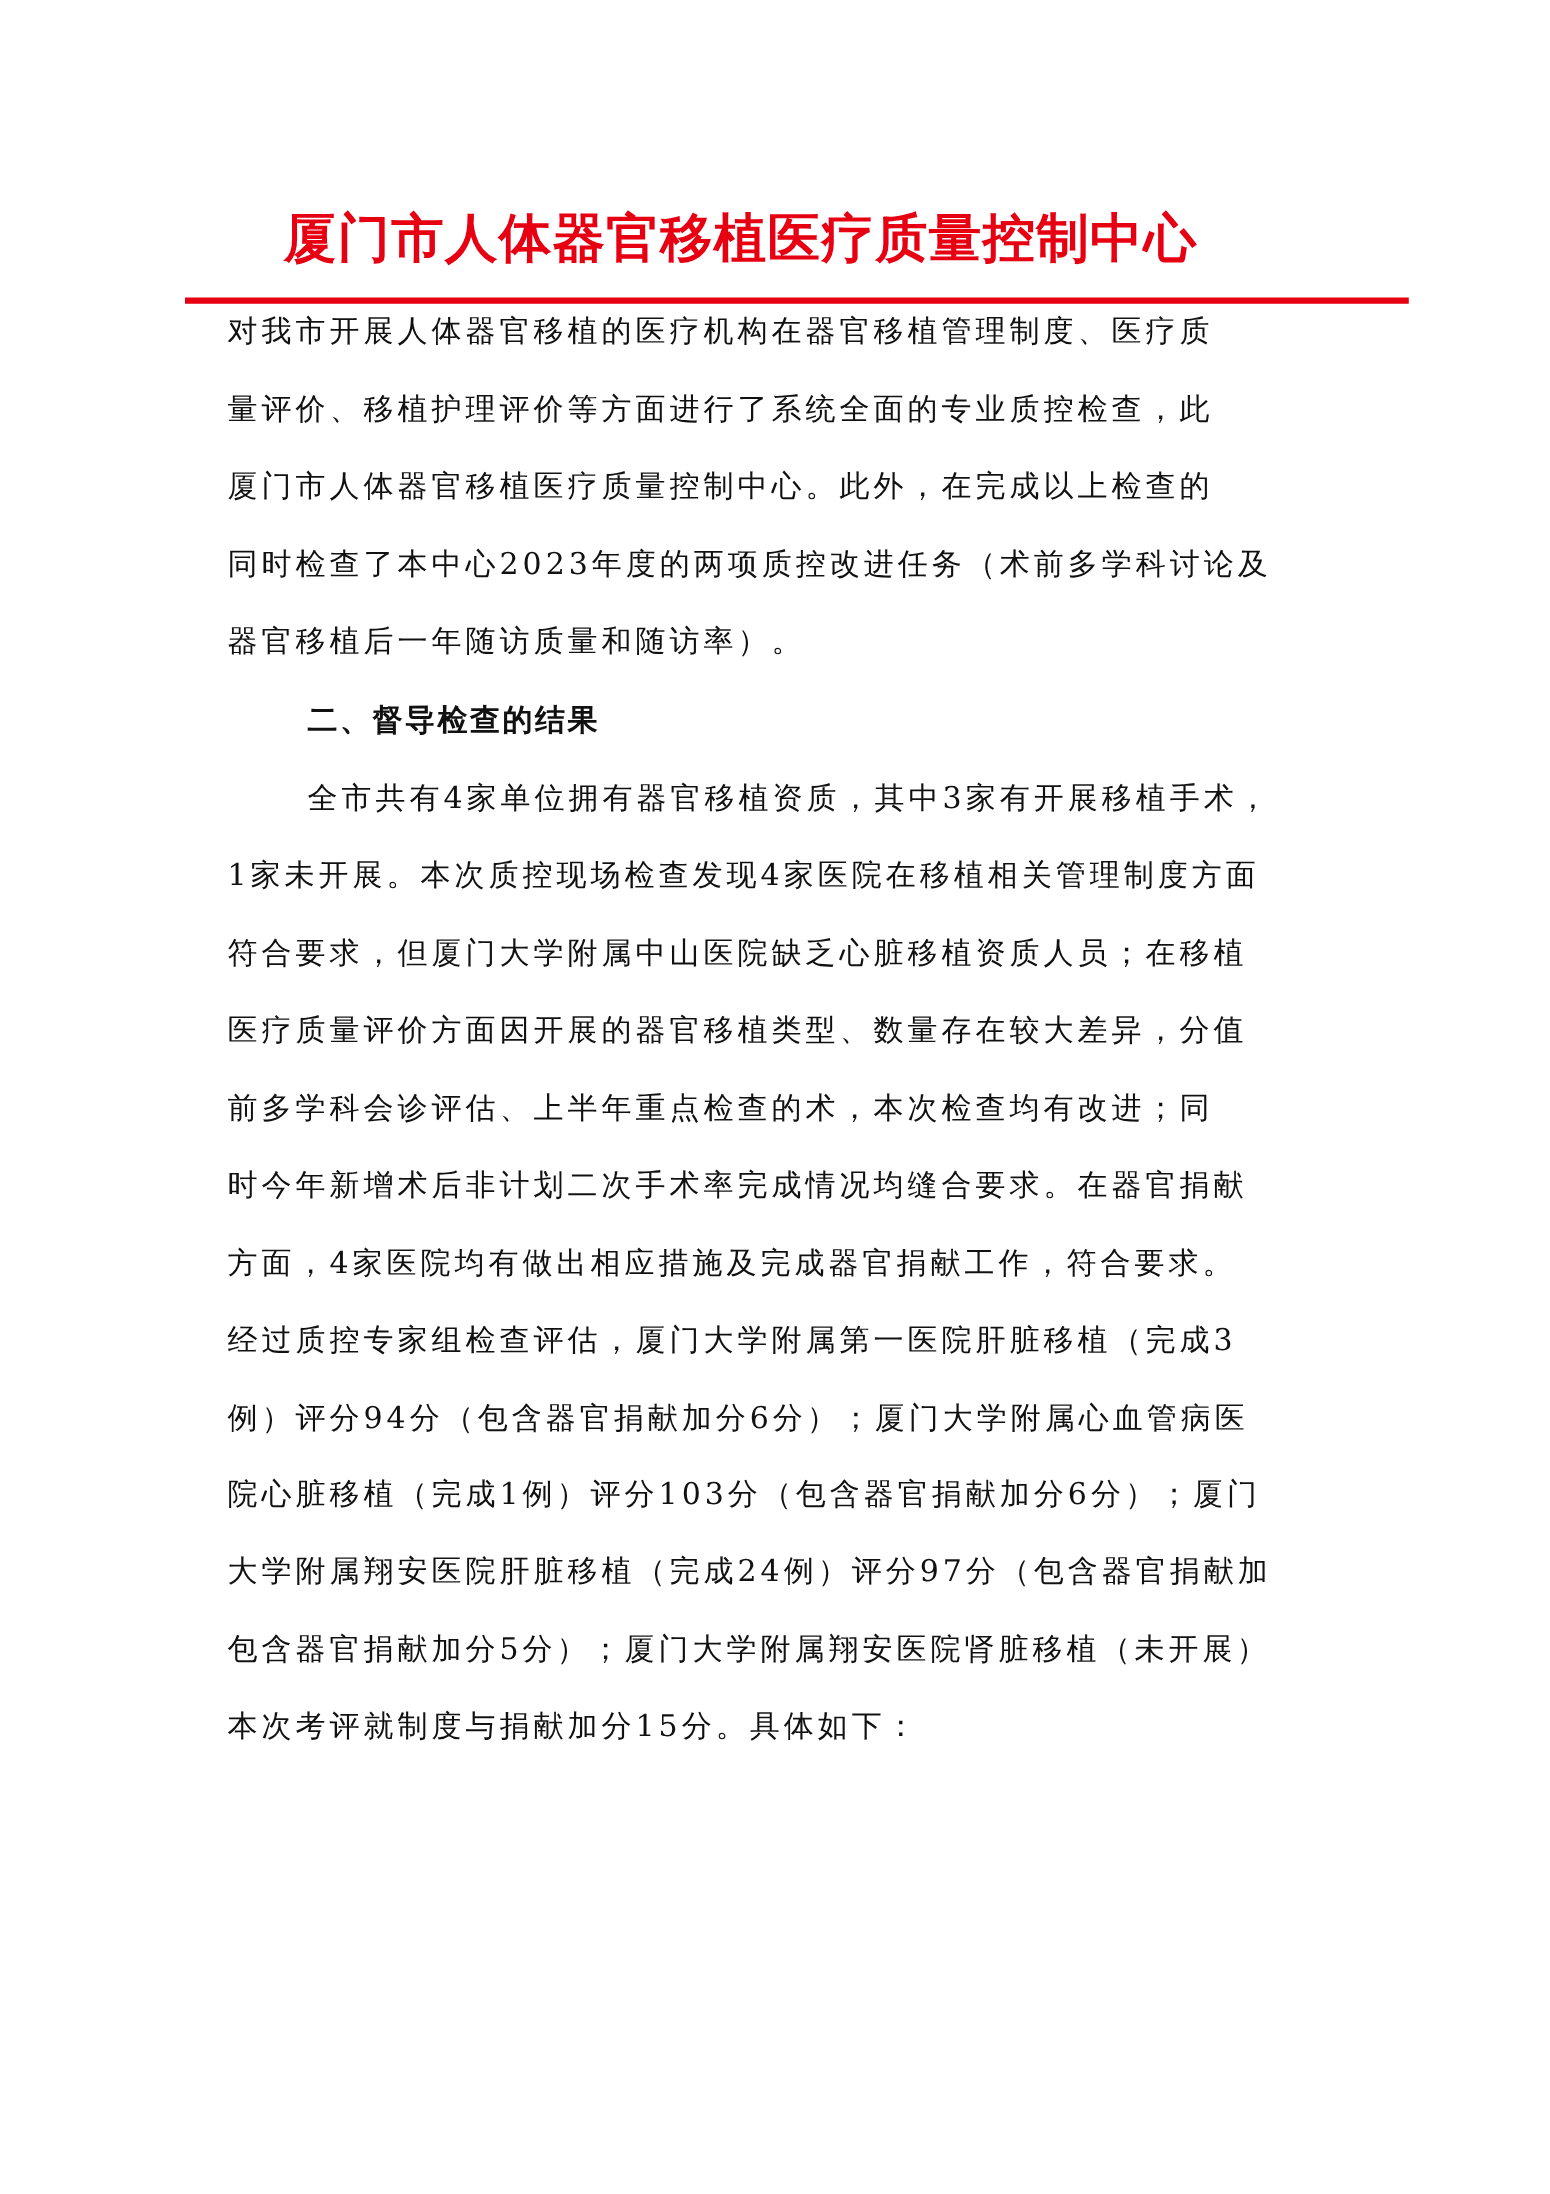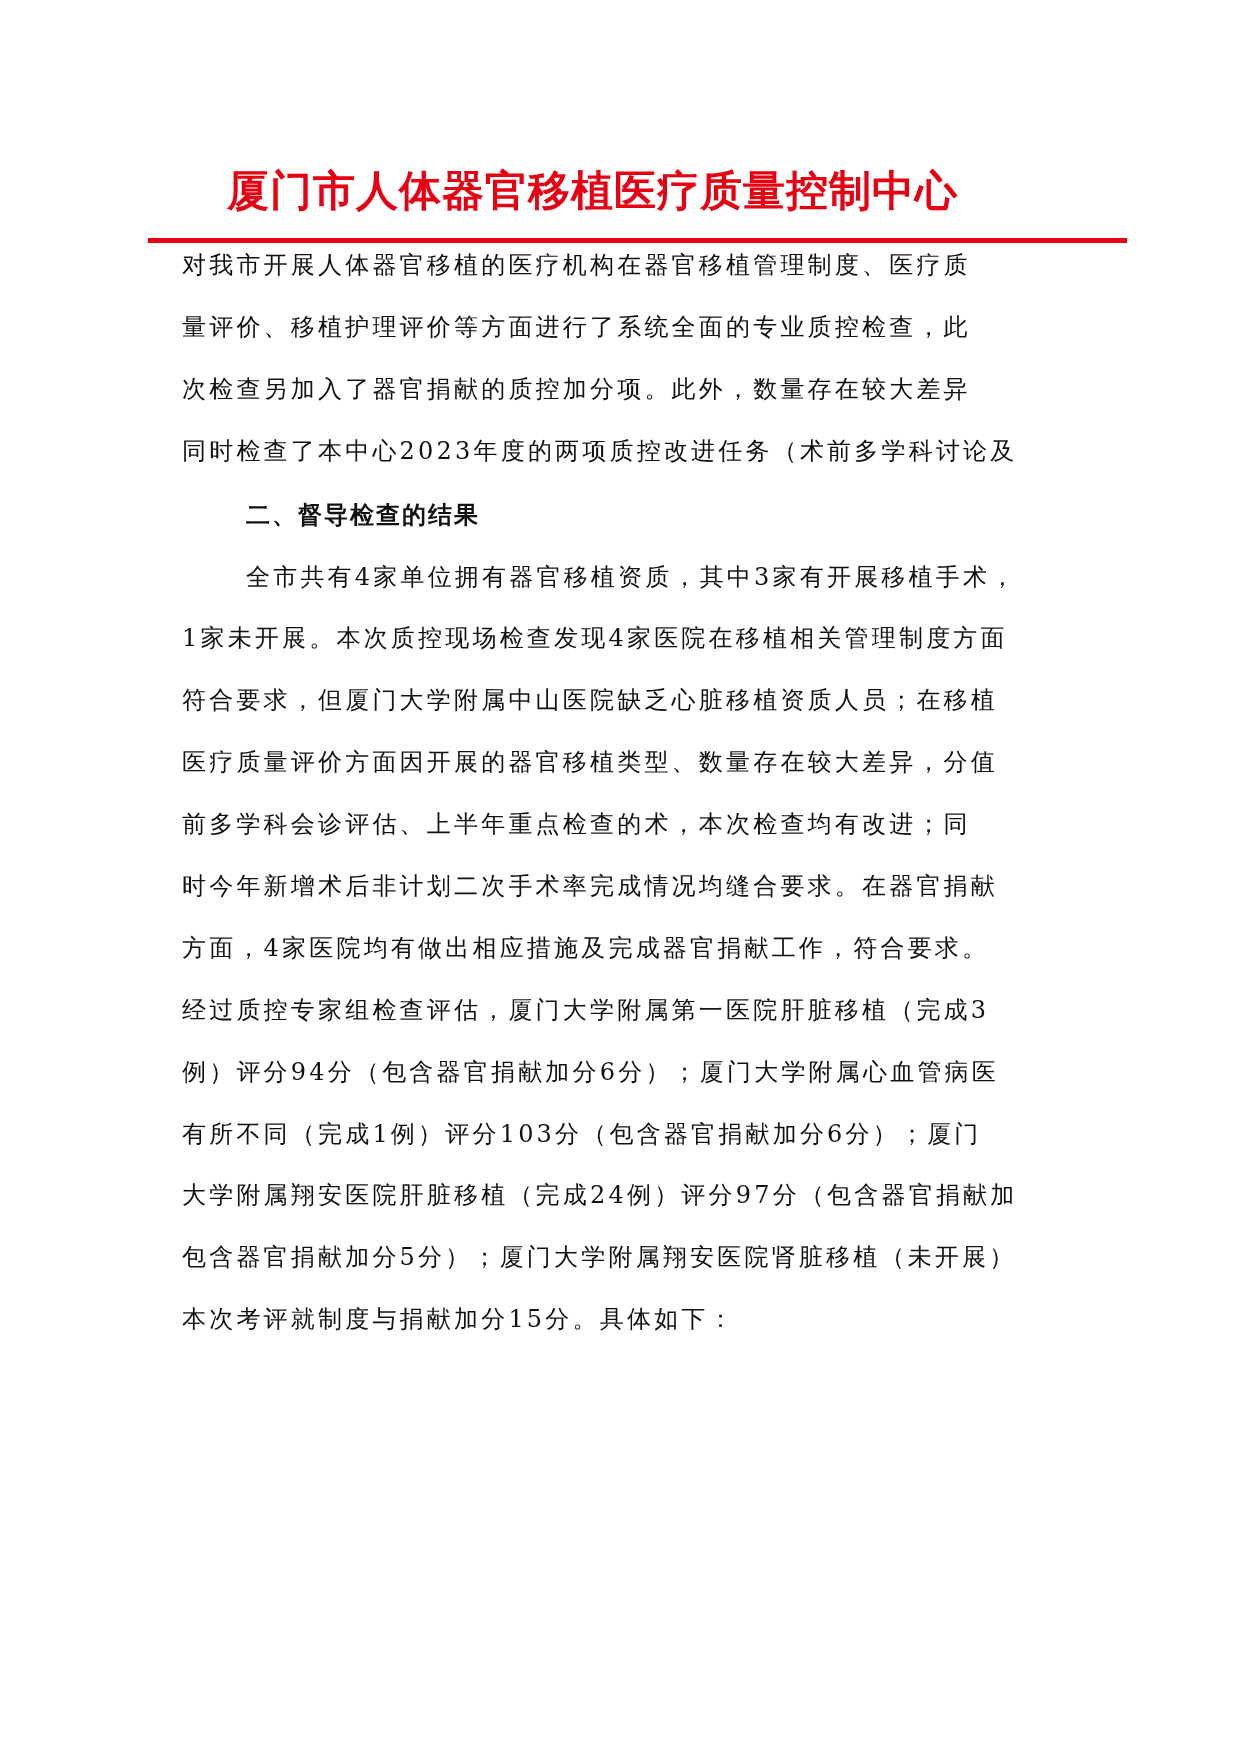--- a/index.html
+++ b/index.html
@@ -74,37 +74,38 @@
 
 <div class="page">
   <div class="doc-title">厦门市人体器官移植医疗质量控制中心</div>
   <div class="title-rule"></div>
 
   <div class="body-text">
 
     <div>
       <span class="line">对我市开展人体器官移植的医疗机构在器官移植管理制度、医疗质</span>
       <span class="line">量评价、移植护理评价等方面进行了系统全面的专业质控检查，此</span>
-      <span class="line">次检查另加入了器官捐献的质控加分项。此外，数量存在较大差异</span>
+      <span class="line">厦门市人体器官移植医疗质量控制中心。此外，在完成以上检查的</span>
       <span class="line">同时检查了本中心2023年度的两项质控改进任务（术前多学科讨论及</span>
+      <span class="line">器官移植后一年随访质量和随访率）。</span>
     </div>
 
     <div>
       <span class="line indent heading">二、督导检查的结果</span>
     </div>
 
     <div>
       <span class="line indent">全市共有4家单位拥有器官移植资质，其中3家有开展移植手术，</span>
       <span class="line">1家未开展。本次质控现场检查发现4家医院在移植相关管理制度方面</span>
       <span class="line">符合要求，但厦门大学附属中山医院缺乏心脏移植资质人员；在移植</span>
       <span class="line">医疗质量评价方面因开展的器官移植类型、数量存在较大差异，分值</span>
       <span class="line">前多学科会诊评估、上半年重点检查的术，本次检查均有改进；同</span>
       <span class="line">时今年新增术后非计划二次手术率完成情况均缝合要求。在器官捐献</span>
       <span class="line">方面，4家医院均有做出相应措施及完成器官捐献工作，符合要求。</span>
       <span class="line">经过质控专家组检查评估，厦门大学附属第一医院肝脏移植（完成3</span>
       <span class="line">例）评分94分（包含器官捐献加分6分）；厦门大学附属心血管病医</span>
-      <span class="line">有所不同（完成1例）评分103分（包含器官捐献加分6分）；厦门</span>
+      <span class="line">院心脏移植（完成1例）评分103分（包含器官捐献加分6分）；厦门</span>
       <span class="line">大学附属翔安医院肝脏移植（完成24例）评分97分（包含器官捐献加</span>
       <span class="line">包含器官捐献加分5分）；厦门大学附属翔安医院肾脏移植（未开展）</span>
       <span class="line">本次考评就制度与捐献加分15分。具体如下：</span>
     </div>
   </div>
 </div>
 
 </body></html>

